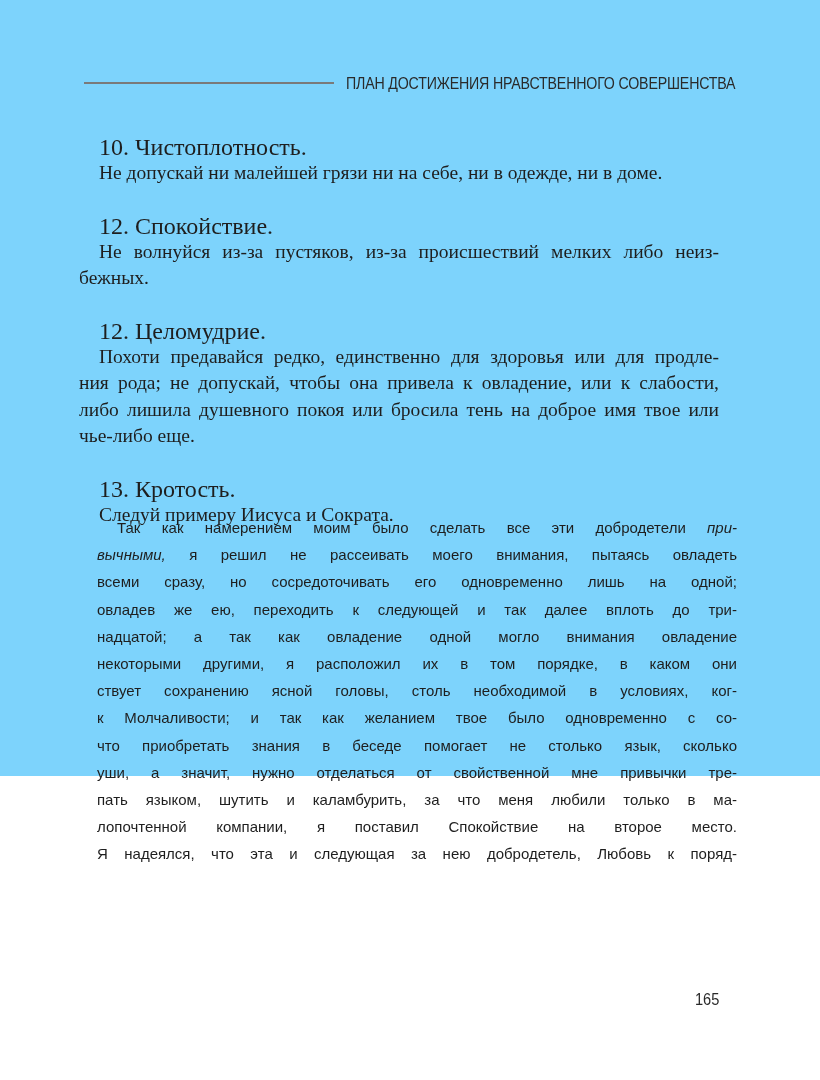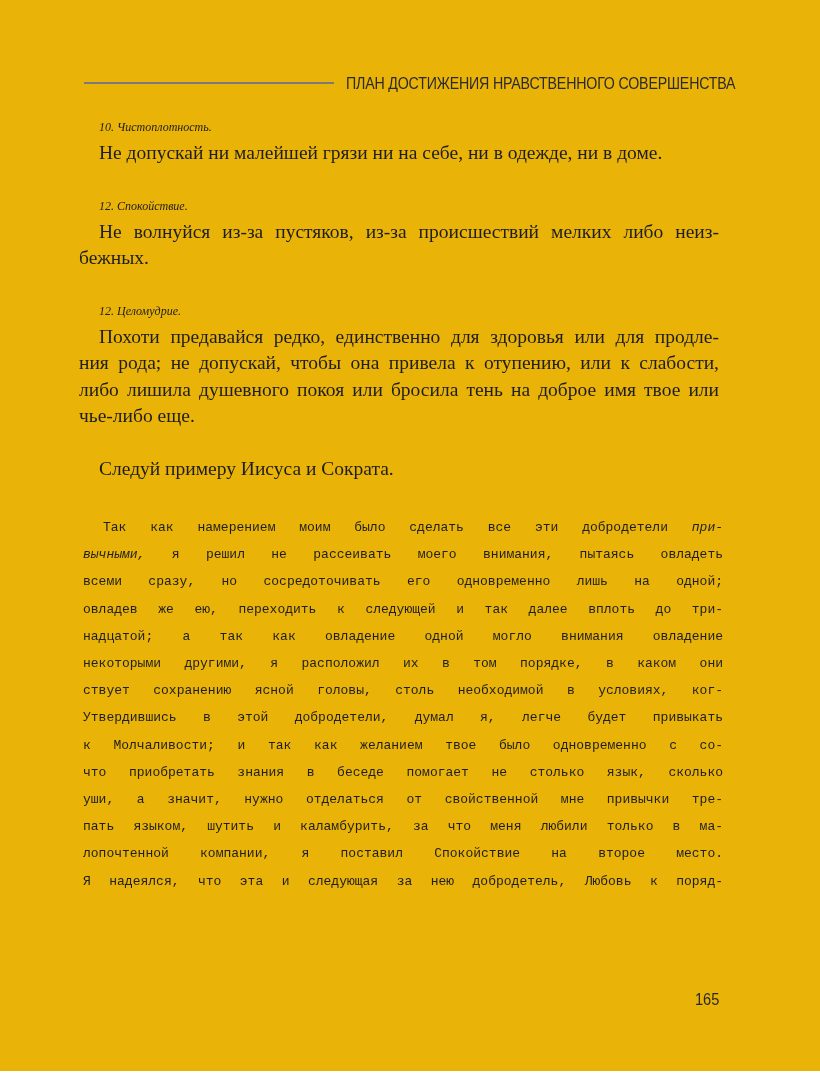--- a/index.html
+++ b/index.html
@@ -11,22 +11,22 @@
       width: 820px;
       height: 1080px;
       position: relative;
       overflow: hidden;
       color: #1e1e1e;
     }
     .page {
       position: absolute;
       left: 0; top: 0;
       width: 820px;
-      height: 1071px;
-      background: #eab308;
+      height: 776px;
+      background: #7dd3fc;
     }
     .running-head {
       position: absolute;
       left: 84px;
       top: 70px;
       width: 640px;
       height: 26px;
       display: flex;
       align-items: center;
     }
@@ -53,32 +53,32 @@
       width: 620px;
       font-family: "Liberation Serif", serif;
       font-size: 19.5px;
       line-height: 26.5px;
       color: #1e1e1e;
     }
     .item {
       margin: 0 0 26px 0;
     }
     .item .heading {
-      font-style: italic;
-      font-size: 12px;
+      font-size: 24px;
       display: block;
       line-height: 26px;
+      margin-top: 20px;
     }
     .para {
       position: absolute;
-      left: 83px;
+      left: 97px;
       top: 514px;
       width: 640px;
-      font-family: Liberation Mono, monospace;
-      font-size: 13px;
+      font-family: Liberation Sans, sans-serif;
+      font-size: 15px;
       line-height: 27.2px;
       color: #1e1e1e;
     }
     .line {
       display: block;
       text-align: justify;
       text-align-last: justify;
       white-space: nowrap;
     }
     .line.first {
@@ -120,38 +120,38 @@
       <span class="il left">Не допускай ни малейшей грязи ни на себе, ни в одежде, ни в доме.</span>
     </div>
     <div class="item">
       <span class="heading">12. Спокойствие.</span>
       <span class="il">Не волнуйся из-за пустяков, из-за происшествий мелких либо неиз-</span>
       <span class="il left wrap">бежных.</span>
     </div>
     <div class="item">
       <span class="heading">12. Целомудрие.</span>
       <span class="il">Похоти предавайся редко, единственно для здоровья или для продле-</span>
-      <span class="il wrap">ния рода; не допускай, чтобы она привела к отупению, или к слабости,</span>
+      <span class="il wrap">ния рода; не допускай, чтобы она привела к овладение, или к слабости,</span>
       <span class="il wrap">либо лишила душевного покоя или бросила тень на доброе имя твое или</span>
       <span class="il left wrap">чье-либо еще.</span>
     </div>
     <div class="item">
+      <span class="heading">13. Кротость.</span>
       <span class="il left">Следуй примеру Иисуса и Сократа.</span>
     </div>
   </div>
 
   <div class="para">
     <span class="line first"><span>Так как намерением моим было сделать все эти добродетели </span><span class="it">при-</span></span>
     <span class="line"><span class="it">вычными,</span><span> я решил не рассеивать моего внимания, пытаясь овладеть</span></span>
     <span class="line">всеми сразу, но сосредоточивать его одновременно лишь на одной;</span>
     <span class="line">овладев же ею, переходить к следующей и так далее вплоть до три-</span>
     <span class="line">надцатой; а так как овладение одной могло внимания овладение</span>
     <span class="line">некоторыми другими, я расположил их в том порядке, в каком они</span>
     <span class="line">ствует сохранению ясной головы, столь необходимой в условиях, ког-</span>
-    <span class="line">Утвердившись в этой добродетели, думал я, легче будет привыкать</span>
     <span class="line">к Молчаливости; и так как желанием твое было одновременно с со-</span>
     <span class="line">что приобретать знания в беседе помогает не столько язык, сколько</span>
     <span class="line">уши, а значит, нужно отделаться от свойственной мне привычки тре-</span>
     <span class="line">пать языком, шутить и каламбурить, за что меня любили только в ма-</span>
     <span class="line">лопочтенной компании, я поставил Спокойствие на второе место.</span>
     <span class="line">Я надеялся, что эта и следующая за нею добродетель, Любовь к поряд-</span>
   </div>
 
   <div class="folio">165</div>
 

